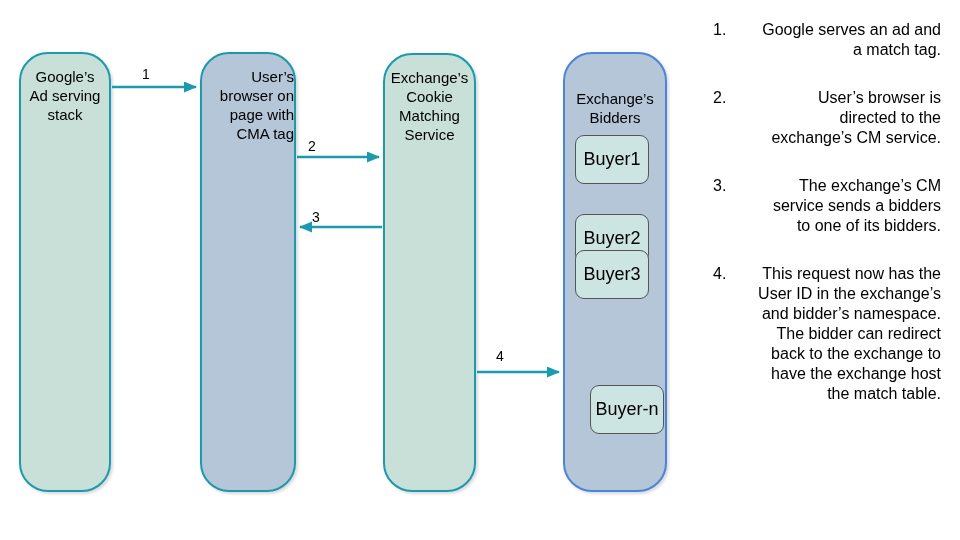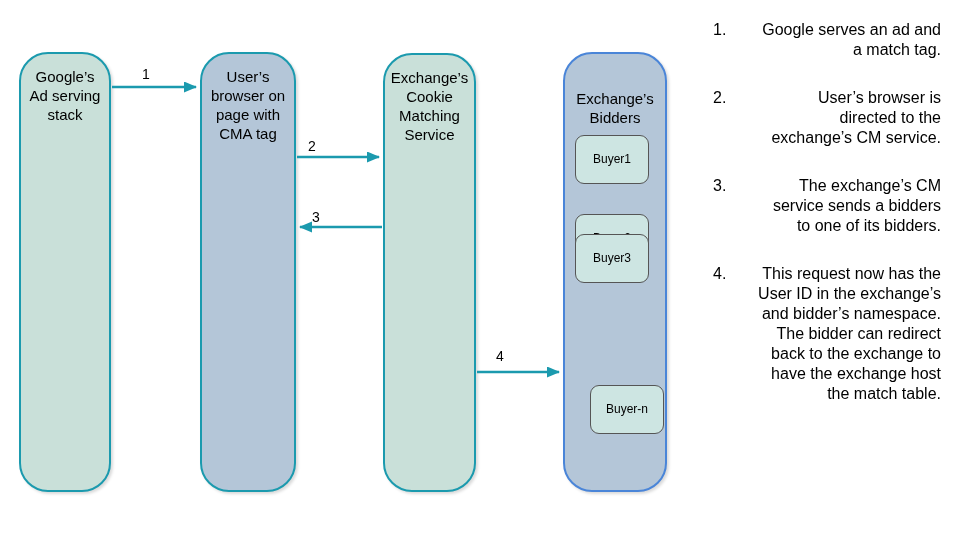--- a/index.html
+++ b/index.html
@@ -18,36 +18,36 @@
     text-align:center;
     font-size:15px;
     line-height:19px;
     padding-top:13px;
     white-space:pre-line;
     box-shadow:2px 2px 3px rgba(0,0,0,0.15);
   }
   .node-green{background:#c9e0d9;}
   .node-blue{background:#b4c6d8;}
   #node-google  {left:19px;  top:52px; width:92px;  height:440px;}
-  #node-browser {left:200px; top:52px; width:96px;  height:440px;}
+  #node-browser {left:200px; top:52px; width:96px;  height:440px;text-align:right;}
   #node-cm      {left:383px; top:53px; width:93px;  height:439px;}
   #node-bidders {left:563px; top:52px; width:104px; height:440px; border-color:#4a85d8; padding-top:16px;}
   .buyer{
     position:absolute;
     left:10px; width:72px; height:47px;
     background:#cde5e2;
     border:1.5px solid #555;
     border-radius:9px;
     display:flex;align-items:center;justify-content:center;
-    font-size:12px;
+    font-size:18px;
     white-space:normal;
   }
   #buyer-1{top:81px;}
   #buyer-2{top:138px;margin-top:22px;}
-  #buyer-3{top:180px;}
+  #buyer-3{top:196px;}
   #buyer-n{top:331px;margin-left:15px;}
   
   #arrow-layer{position:absolute;left:0;top:0;pointer-events:none;}
   .arrow-label{
     position:absolute;
     font-size:14px;
     line-height:14px;
   }
   #arrow-label-1{left:142px; top:67px;}
   #arrow-label-2{left:308px; top:139px;}

